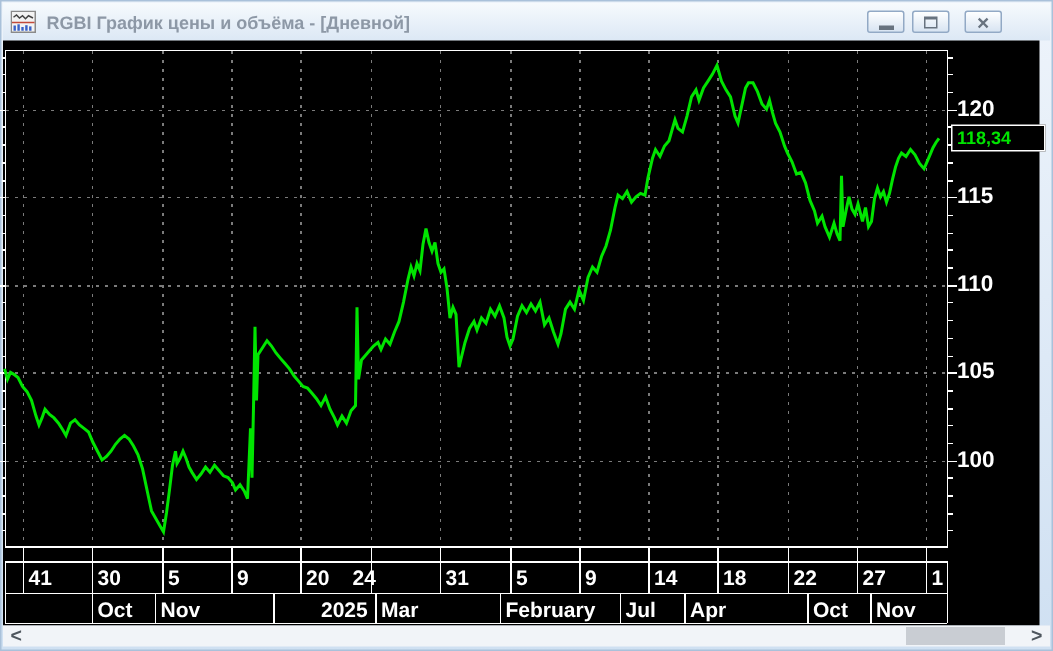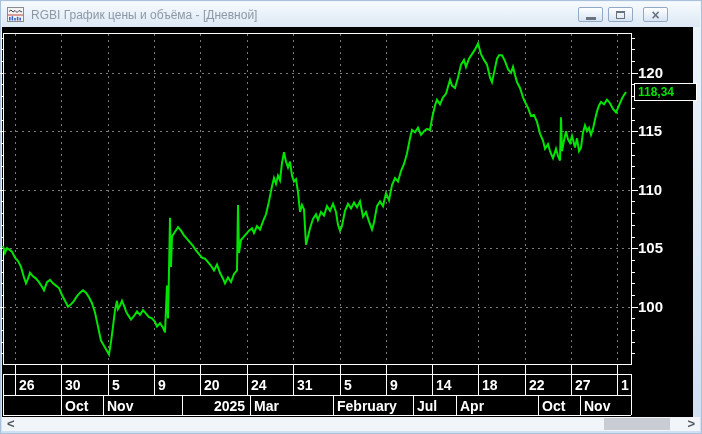--- a/index.html
+++ b/index.html
@@ -1,21 +1,21 @@
 <!DOCTYPE html>
 <html><head>
 <meta charset="utf-8">
 <style>
   html,body{margin:0;padding:0;background:#fff;}
   .window{position:relative;width:702px;height:434px;background:linear-gradient(#eef4fb,#cfe0f2);
           font-family:"Liberation Sans",sans-serif;box-shadow:inset 0 0 0 1px #a9c1da;overflow:hidden;}
   .titlebar{position:absolute;left:2px;top:2px;right:2px;height:25px;display:flex;align-items:center;
             padding-left:5px;background:linear-gradient(#f6fafd,#dce8f5);}
   .appicon{width:17px;height:15px;margin-right:7px;display:inline-block;}
-  .title{color:#8d98a6;font-size:12px;white-space:nowrap;}
+  .title{color:#8d98a6;font-size:12px;white-space:nowrap;font-weight:bold;}
   .winbtn{position:absolute;top:7px;width:25px;height:15px;box-sizing:border-box;border:1px solid #92a9c5;
           border-radius:2px;background:linear-gradient(#feffff,#d8e4f2);display:flex;align-items:center;
           justify-content:center;cursor:default;}
   .btn-min{left:578px}.btn-rest{left:608px}.btn-close{left:643px}
   .glyph-min{width:10px;height:3px;background:#68737f;margin-top:7px;}
   .glyph-rest{width:9px;height:8px;box-sizing:border-box;border:1px solid #68737f;border-top:2px solid #68737f;background:transparent;}
   .glyph-close{color:#68737f;font-size:14px;font-weight:bold;line-height:12px;}
   .panel{position:absolute;left:2px;top:27px;width:691px;height:390px;background:#000;}
   #overlay{position:absolute;left:0;top:0;pointer-events:none;}
   #ylabels,#daylabels,#monthlabels{position:absolute;left:0;top:0;width:702px;height:418px;pointer-events:none;}
@@ -195,26 +195,26 @@
 
   <div id="ylabels">
       <div class="ylbl" style="top: 63.7668px;">120</div>
       <div class="ylbl" style="top: 122.247px;">115</div>
       <div class="ylbl" style="top: 180.728px;">110</div>
       <div class="ylbl" style="top: 239.208px;">105</div>
       <div class="ylbl" style="top: 297.689px;">100</div>
     </div>
   <div id="lastbox" style="top: 83.1823px;">118,34</div>
   <div id="daylabels">
-      <div class="dlbl" style="left: 19px;">26</div>
+      <div class="dlbl" style="left: 19px;">41</div>
       <div class="dlbl" style="left: 65px;">30</div>
       <div class="dlbl" style="left: 112px;">5</div>
       <div class="dlbl" style="left: 158px;">9</div>
       <div class="dlbl" style="left: 204px;">20</div>
-      <div class="dlbl" style="left: 251px;">24</div>
+      <div class="dlbl" style="left: 235px;">24</div>
       <div class="dlbl" style="left: 297px;">31</div>
       <div class="dlbl" style="left: 344px;">5</div>
       <div class="dlbl" style="left: 390px;">9</div>
       <div class="dlbl" style="left: 436px;">14</div>
       <div class="dlbl" style="left: 482px;">18</div>
       <div class="dlbl" style="left: 529px;">22</div>
       <div class="dlbl" style="left: 575px;">27</div>
       <div class="dlbl" style="left: 621px;">1</div>
     </div>
   <div id="monthlabels">

